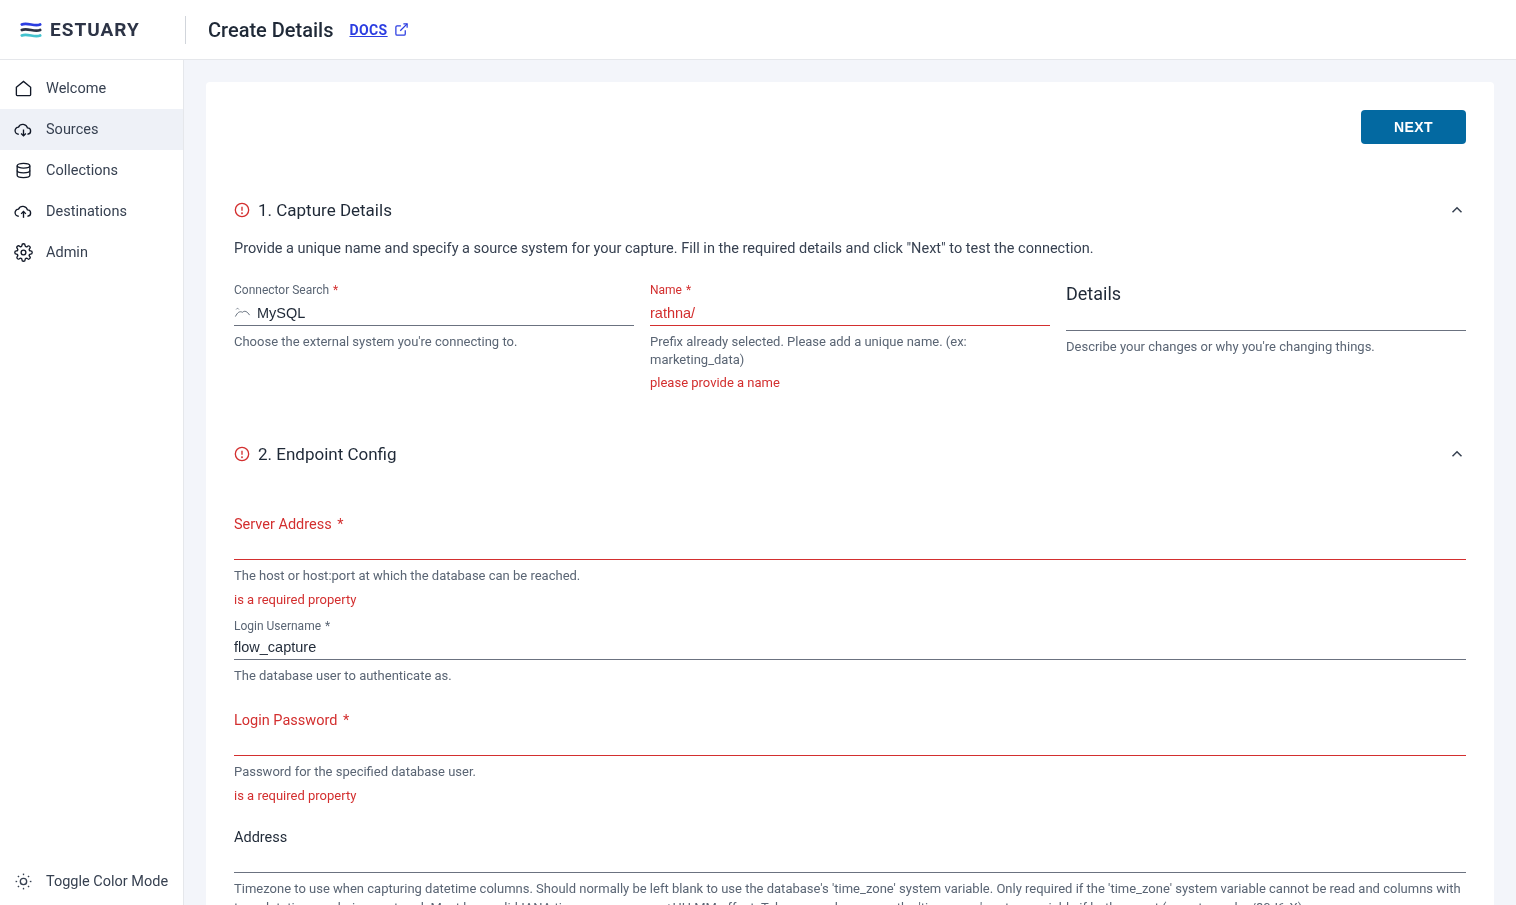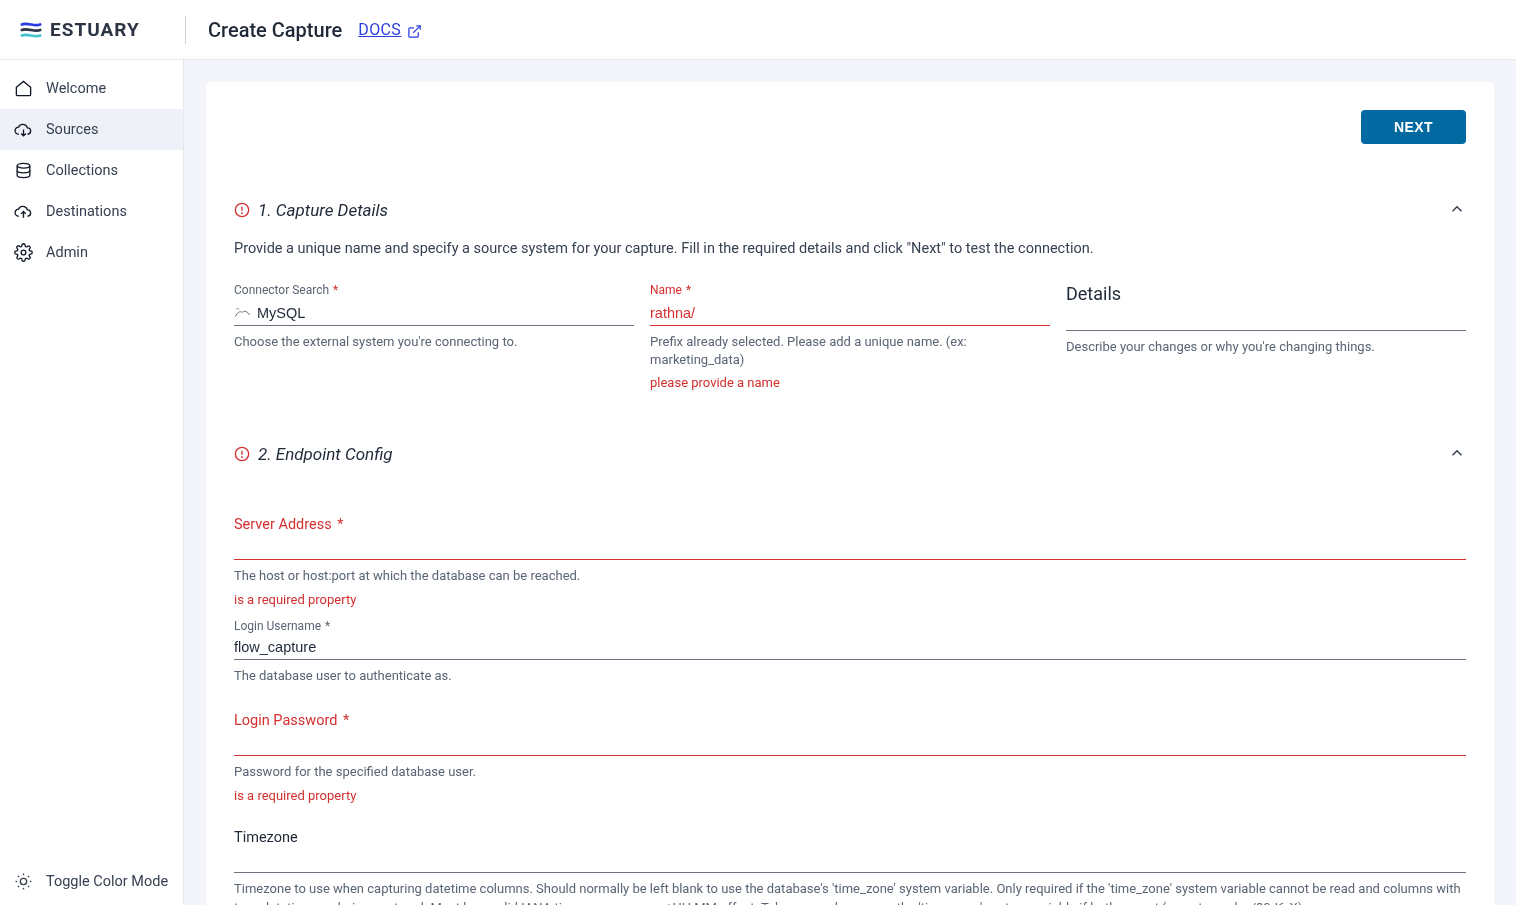--- a/index.html
+++ b/index.html
@@ -4,38 +4,38 @@
 <style>
 * { margin: 0; padding: 0; box-sizing: border-box; }
 body { font-family: -apple-system, BlinkMacSystemFont, "Segoe UI", Roboto, "Helvetica Neue", Arial, sans-serif; background: #fff; color: #1f2937; font-size: 14px; }
 
 .header { display: flex; align-items: center; height: 60px; border-bottom: 1px solid #e5e7eb; padding: 16px 20px; }
 .logo-wrap { display: flex; align-items: center; width: 165px; }
 .logo-mark { width: 22px; height: 22px; margin-right: 8px; }
 .logo-text { font-size: 19px; font-weight: 700; letter-spacing: 1px; color: #2d3446; }
 .header-divider { width: 1px; height: 28px; background: #d1d5db; margin: 0 22px 0 0; }
 .page-title { font-size: 20px; font-weight: 500; color: #1f2937; margin-right: 16px; }
-.docs-link { display: inline-flex; align-items: flex-end; text-decoration: underline; color: #2b3de1; font-size: 16px; font-weight: 400; letter-spacing: 0.4px; }
+.docs-link { display: inline-flex; align-items: flex-start; text-decoration: underline; color: #2b3de1; font-size: 14px; font-weight: 700; letter-spacing: 0.4px; }
 .docs-link svg { margin-left: 6px; width: 15px; height: 15px; }
 
 .layout { display: flex; height: calc(100vh - 60px); }
 .sidebar { width: 184px; border-right: 1px solid #e5e7eb; display: flex; flex-direction: column; }
 .nav { list-style: none; padding-top: 8px; flex: 1; }
 .nav-item { display: flex; align-items: center; padding: 11px 14px; cursor: pointer; color: #374151; font-size: 14.5px; }
 .nav-item.active { background: #eef1f7; }
 .nav-item svg { width: 19px; height: 19px; margin-right: 13px; color: #111827; }
 .sidebar-bottom { padding: 14px; display: flex; align-items: center; color: #374151; cursor: pointer; font-size: 14.5px; }
 .sidebar-bottom svg { width: 19px; height: 19px; margin-right: 13px; }
 
 .main { flex: 1; background: #f3f5fa; padding: 22px; overflow: auto; }
 .card { background: #fff; border-radius: 4px; padding: 28px 28px 40px 28px; }
 .topbar { display: flex; justify-content: flex-end; margin-bottom: 56px; }
 .btn-next { background: #0369a1; color: #fff; border: none; border-radius: 4px; padding: 9px 33px; font-size: 14px; font-weight: 600; letter-spacing: 0.4px; cursor: pointer; }
 
-.section-head { display: flex; justify-content: space-between; margin-bottom: 20px; font-style: italic; }
+.section-head { display: flex; align-items: center; justify-content: space-between; margin-bottom: 20px; }
 .section-head-left { display: flex; align-items: center; }
 .err-icon { width: 16px; height: 16px; color: #d32f2f; margin-right: 8px; }
 .section-title { font-size: 17px; color: #1f2937; }
 .chev { width: 18px; height: 18px; color: #374151; cursor: pointer; }
 
 .section-desc { color: #374151; font-size: 14.5px; margin-bottom: 26px; }
 
 .row3 { display: grid; grid-template-columns: 1fr 1fr 1fr; gap: 16px; }
 .field { display: flex; flex-direction: column; }
 .f-label { font-size: 12px; color: #5a6574; margin-bottom: 5px; }
@@ -64,21 +64,21 @@
 <div class="header">
   <div class="logo-wrap">
     <svg class="logo-mark" viewBox="0 0 24 24">
       <path d="M2 6 C8 3 16 9 22 6" stroke="#2b3de1" stroke-width="3" fill="none" stroke-linecap="round"></path>
       <path d="M2 12 C8 9 16 15 22 12" stroke="#2d3446" stroke-width="3" fill="none" stroke-linecap="round"></path>
       <path d="M2 18 C8 15 16 21 22 18" stroke="#44c3cf" stroke-width="3" fill="none" stroke-linecap="round"></path>
     </svg>
     <span class="logo-text">ESTUARY</span>
   </div>
   <div class="header-divider"></div>
-  <div class="page-title">Create Capture</div>
+  <div class="page-title">Create Details</div>
   <a class="docs-link">
     <span>DOCS</span>
     <svg viewBox="0 0 24 24" fill="none" stroke="currentColor" stroke-width="2">
       <path d="M18 13v6a2 2 0 0 1-2 2H5a2 2 0 0 1-2-2V8a2 2 0 0 1 2-2h6"></path>
         <polyline points="15 3 21 3 21 9"></polyline>
         <line x1="10" y1="14" x2="21" y2="3"></line>
     </svg>
   </a>
 </div>
 
@@ -234,21 +234,21 @@
           <div class="input-line err">
             <input type="password" style="">
           </div>
           <div class="fl-help2">Password for the specified database user.</div>
           <div class="f-err">is a required property</div>
         </div>
 
         <div style="height:14px;"></div>
 
         <div class="full-field">
-          <div class="fl-label">Timezone</div>
+          <div class="fl-label">Address</div>
           <div class="input-line">
             <input style="">
           </div>
           <div class="fl-help2">Timezone to use when capturing datetime columns. Should normally be left blank to use the database's 'time_zone' system variable. Only required if the 'time_zone' system variable cannot be read and columns with type datetime are being captured. Must be a valid IANA time zone name or +HH:MM offset. Takes precedence over the 'time_zone' system variable if both are set (go.estuary.dev/80J6rX).</div>
         </div>
 
       </div>
 
     </div>
   </div>

